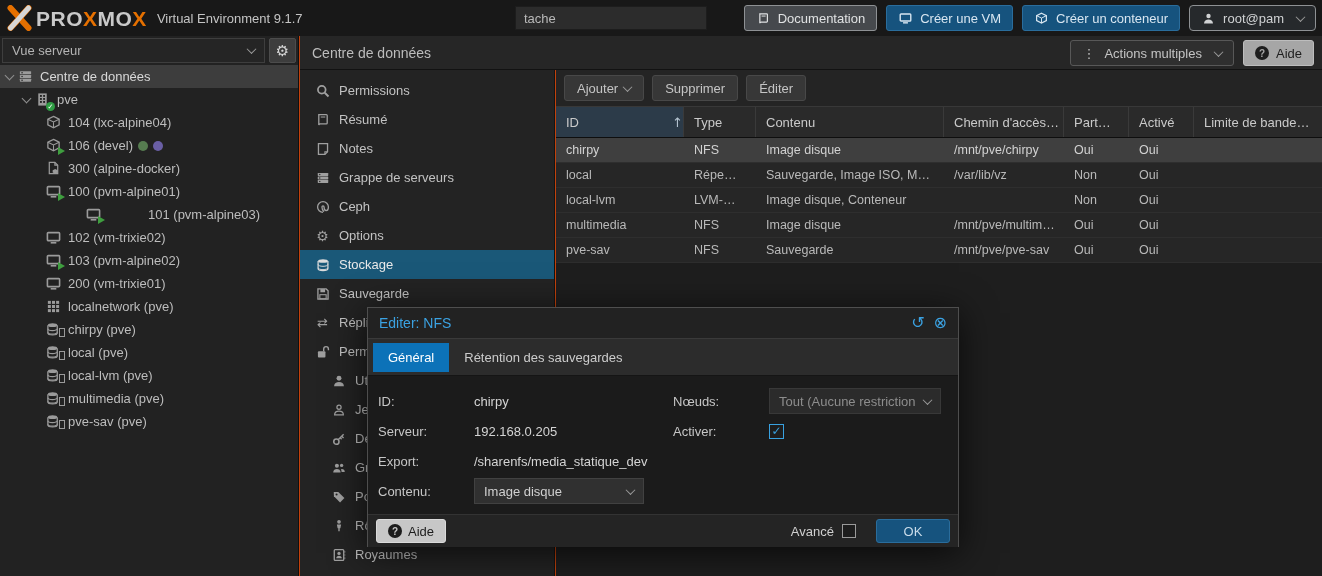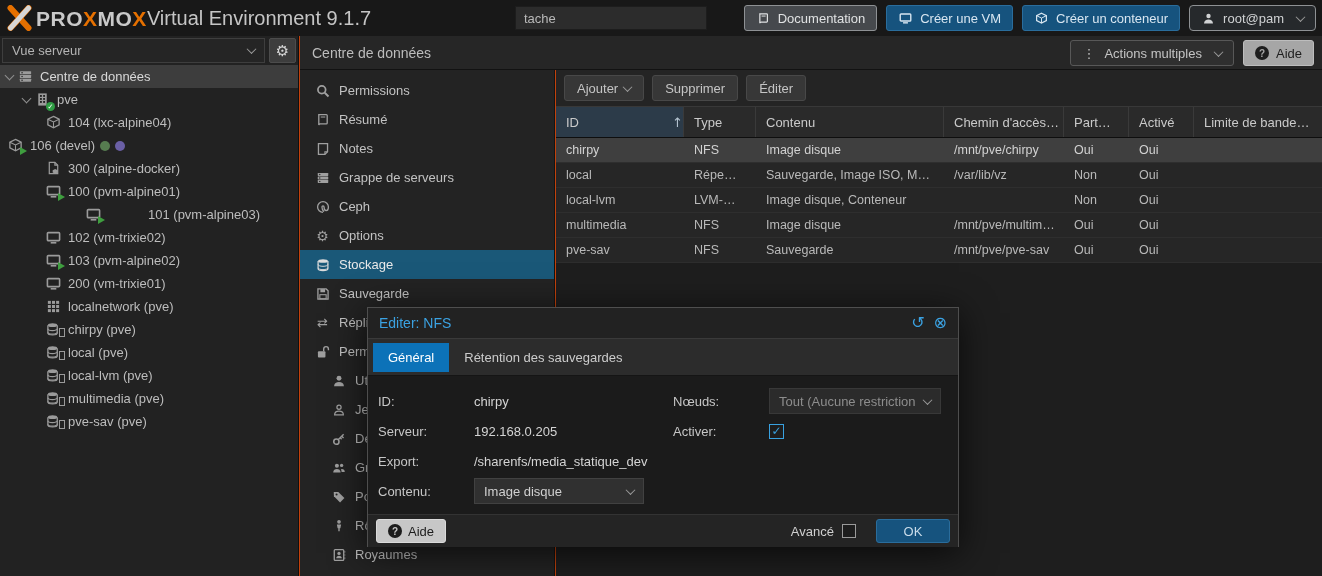--- a/index.html
+++ b/index.html
@@ -4,21 +4,21 @@
 <style>
 *{margin:0;padding:0;box-sizing:border-box}
 html,body{background:#101010}
 body{font-family:"Liberation Sans","DejaVu Sans",sans-serif}
 #app{position:relative;width:1322px;height:576px;background:#c2410c;overflow:hidden;color:#c7c7c7;font-size:13px}
 
 .hdr{position:absolute;left:0;top:0;right:0;height:36px;background:#181818;display:flex;align-items:center;z-index:5}
 .logo{display:flex;align-items:center;margin-left:6px;gap:3px}
 .logo-word{font-size:21px;font-weight:bold;letter-spacing:.5px;color:#c9c9c9;line-height:1}
 .logo-word .ox{color:#e57000}
-.hdr-title{color:#c5c5c5;font-size:20px;}
+.hdr-title{color:#c5c5c5;font-size:13px;margin-left:10px}
 .search{position:absolute;left:515px;top:6px;width:192px;height:24px;background:#2c2c2c;border:1px solid #1d1d1d;color:#b9b9b9;padding:0 8px;font-size:13px;outline:none}
 .hdr-btns{position:absolute;right:6px;top:5px;display:flex;gap:9px;align-items:center}
 .btn{display:inline-flex;align-items:center;gap:7px;height:26px;padding:0 11px;border-radius:3px;font-size:13px;cursor:pointer;white-space:nowrap}
 .btn-doc{background:#46494d;border:1px solid #8e9194;color:#e0e2e3}
 .btn-blue{background:#16537e;border:1px solid #2a6d9c;color:#d8e6f1}
 .btn-user{background:#26292c;border:1px solid #8e9194;color:#d0d2d4;border-radius:4px}
 .bic{display:inline-flex;width:15px;height:13px;color:inherit}
 .bic svg{width:100%;height:100%}
 
 .chev{display:inline-block;width:7px;height:7px;border-right:1.5px solid #9a9a9a;border-bottom:1.5px solid #9a9a9a;transform:rotate(45deg) translate(-1px,-1px);margin-left:6px}
@@ -202,21 +202,21 @@
         <div class="trow" style="padding-left: 38px;">
           <span class="tspacer"></span>
           <span class="tic">
             <svg viewBox="0 0 16 16">
               <path d="M8 1.5 14 4.5v6L8 13.7 2 10.5v-6z" fill="none" stroke="currentColor" stroke-width="1.4"></path>
               <path d="M2 4.5l6 3 6-3M8 7.5v6.2" stroke="currentColor" stroke-width="1.1" fill="none"></path>
             </svg>
           </span>
           <span class="tlabel">104 (lxc-alpine04)</span>
         </div>
-        <div class="trow" style="">
+        <div class="trow" style="padding-left: 38px;">
           <span class="tspacer"></span>
           <span class="tic">
             <svg viewBox="0 0 16 16">
               <path d="M8 1.5 14 4.5v6L8 13.7 2 10.5v-6z" fill="none" stroke="currentColor" stroke-width="1.4"></path>
               <path d="M2 4.5l6 3 6-3M8 7.5v6.2" stroke="currentColor" stroke-width="1.1" fill="none"></path>
             </svg>
             <i class="play"></i>
           </span>
           <span class="tlabel">106 (devel)</span>
           <span class="tagdot" style="background:#567c50"></span>

